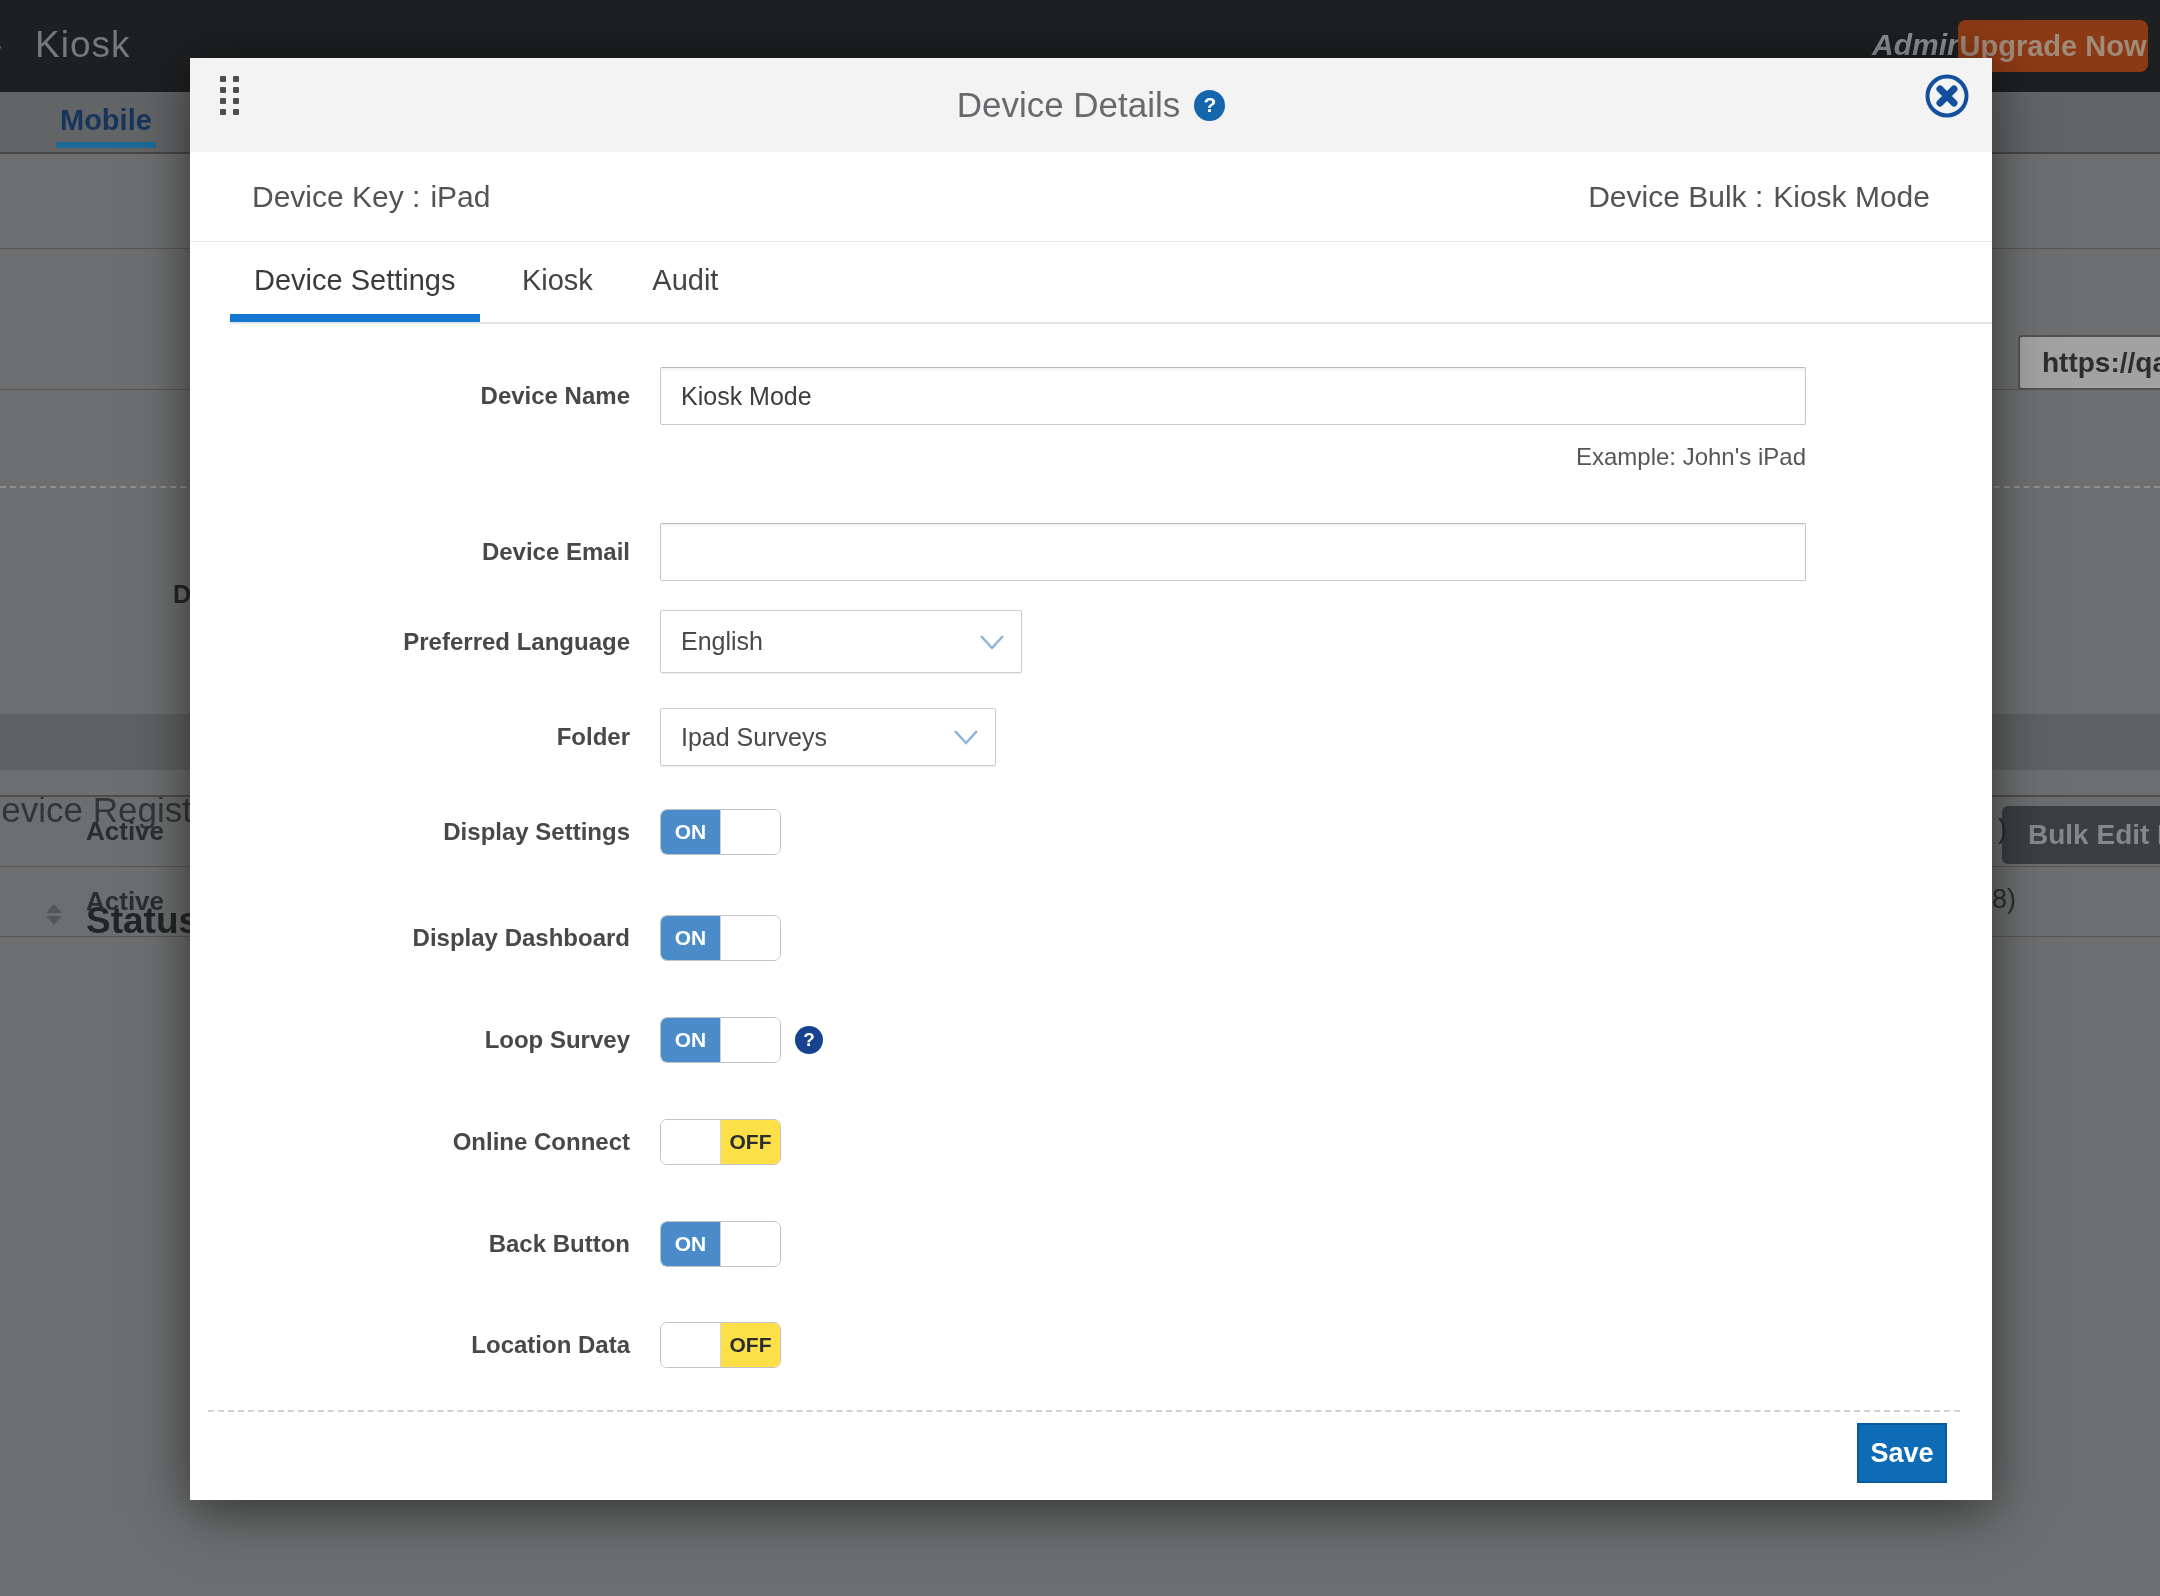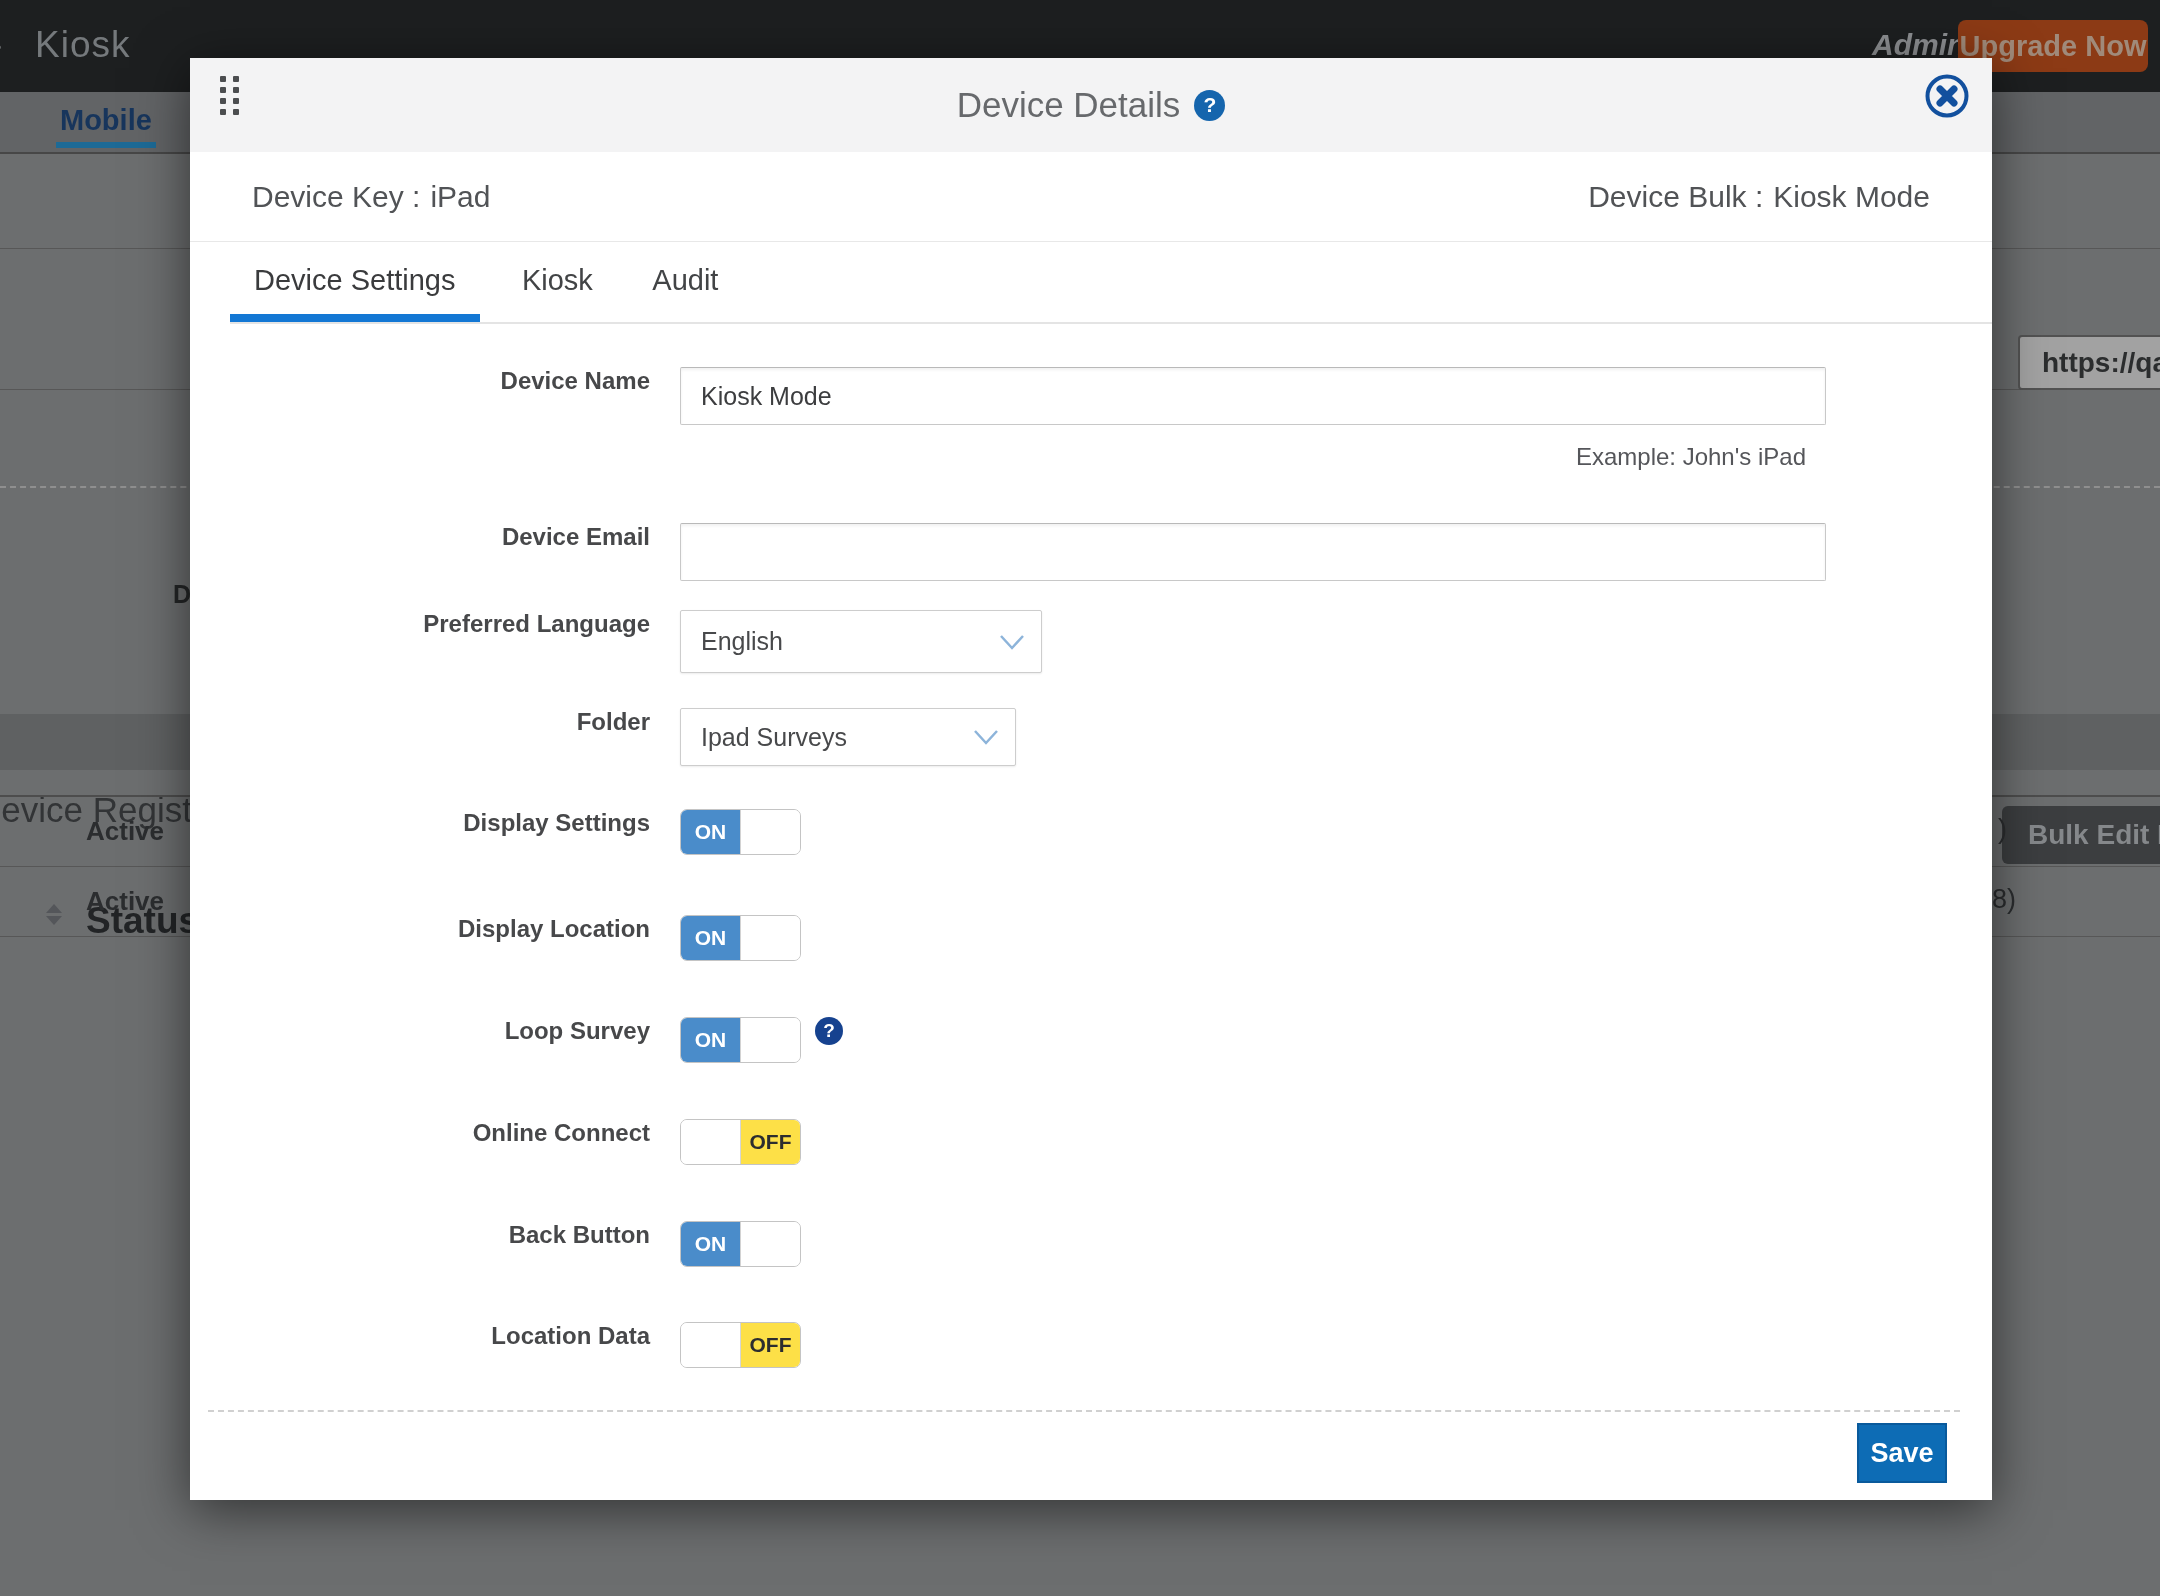--- a/index.html
+++ b/index.html
@@ -58,21 +58,21 @@
   .m-subheader .dk { position:absolute; left:62px; top:0; height:90px; display:flex; align-items:center; gap:10px;
                      font-size:30px; color:#515356; }
   .m-subheader .dn { position:absolute; right:62px; top:0; height:90px; display:flex; align-items:center; gap:10px;
                      font-size:30px; color:#515356; }
 
   .m-tabs { position:absolute; left:40px; top:184px; width:1762px; height:82px; border-bottom:2px solid #e4e4e4; }
   .m-tab { display:inline-block; height:80px; line-height:76px; font-size:29px; color:#424446; margin-right:55px; cursor:pointer; }
   .m-tab.active { padding:0 24px; margin-right:38px; color:#3a3b3d; border-bottom:8px solid #1377d4; }
 
   .m-body { position:absolute; left:0; top:266px; width:1802px; height:1176px; }
-  .frow { position:absolute; left:0; width:1802px; display:flex; align-items:flex-start;margin-left:20px; }
+  .frow { position:absolute; left:0; width:1802px; display:flex; align-items:center; }
   .flbl { flex:0 0 440px; text-align:right; margin-right:30px; font-size:24px; font-weight:bold; color:#47484a; }
   .ftext { width:1146px; height:58px; border:1px solid #c8c8c8; border-top-color:#b9b9b9; border-radius:2px;
            box-shadow:inset 0 2px 3px rgba(0,0,0,0.06); font-size:25px; color:#3c3d3f; padding:0 20px;
            font-family:"Liberation Sans", sans-serif; background:#ffffff; }
   .helper { position:absolute; left:470px; top:119px; width:1146px; text-align:right; font-size:24px; color:#55565a; }
   .fselect { position:relative; height:63px; background:#ffffff; border:1px solid #cdcdcd; border-radius:2px;
              box-shadow:0 1px 2px rgba(0,0,0,0.08); display:flex; align-items:center; padding-left:20px;
              font-size:25px; color:#48494b; cursor:pointer; }
   .fselect .chev { position:absolute; right:16px; top:50%; margin-top:-8px; }
 
@@ -208,21 +208,21 @@
 
       <div class="frow" style="top:485px; height:46px">
         <label class="flbl">Display Settings</label>
         <div class="toggle on">
           <span class="tseg tblue">ON</span>
           <span class="tseg tknob"></span>
         </div>
       </div>
 
       <div class="frow" style="top:591px; height:46px">
-        <label class="flbl">Display Location</label>
+        <label class="flbl">Display Dashboard</label>
         <div class="toggle on">
           <span class="tseg tblue">ON</span>
           <span class="tseg tknob"></span>
         </div>
       </div>
 
       <div class="frow" style="top:693px; height:46px">
         <label class="flbl">Loop Survey</label>
         <div class="toggle on">
           <span class="tseg tblue">ON</span>

